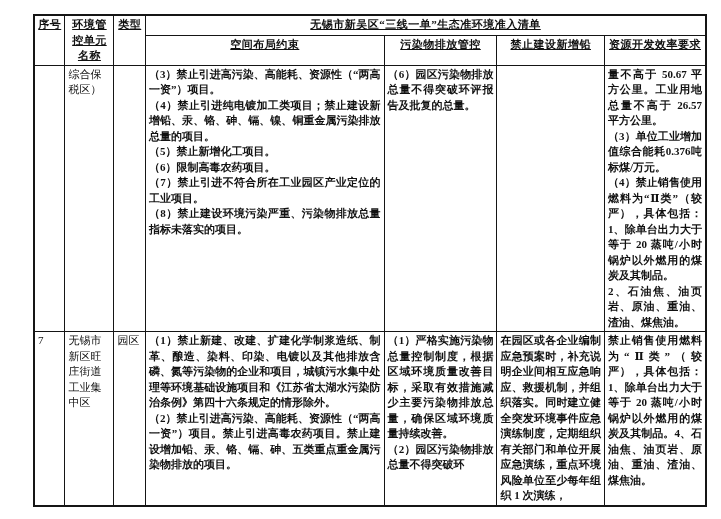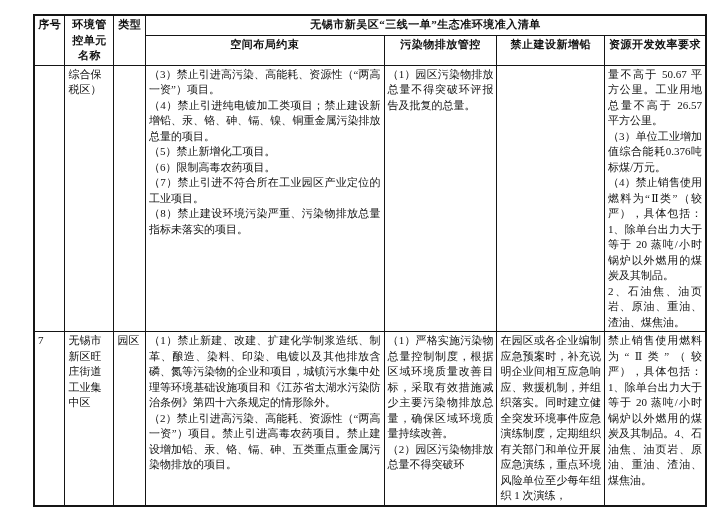--- a/index.html
+++ b/index.html
@@ -34,37 +34,39 @@
     vertical-align: top;
     overflow: hidden;
   }
   table.eco-table { border: 2px solid #151515; }
   thead th {
     font-weight: bold;
     text-align: center;
     vertical-align: middle;
     padding: 2px 1px;
     letter-spacing: 0.5px;
+    text-decoration: underline;
   }
   tr.hdr-top th { height: 17px; }
   tr.hdr-sub th { height: 27px; margin-top: 32px; }
   td.c-center {
     text-align: center;
     vertical-align: middle;
   }
   td.c-top-center {
     text-align: center;
     vertical-align: top;
     padding-top: 3px;
   }
   .cell-text {
     white-space: pre-wrap;
     text-align: justify;
     text-justify: inter-character;
     word-break: break-all;
+    font-weight: bold;
   }
   .name-text {
     white-space: pre-wrap;
     text-align: left;
     word-break: break-all;
   }
   tr.row-a > td { height: 266px; }
   tr.row-b > td { height: 156px; }
   .page-number {
     position: absolute;
@@ -118,21 +120,21 @@
         </td>
         <td>
           <div class="cell-text">（3）禁止引进高污染、高能耗、资源性（“两高一资”）项目。
 （4）禁止引进纯电镀加工类项目；禁止建设新增铅、汞、铬、砷、镉、镍、铜重金属污染排放总量的项目。
 （5）禁止新增化工项目。
 （6）限制高毒农药项目。
 （7）禁止引进不符合所在工业园区产业定位的工业项目。
 （8）禁止建设环境污染严重、污染物排放总量指标未落实的项目。</div>
         </td>
         <td>
-          <div class="cell-text">（1）园区污染物排放总量不得突破环评报告及批复的总量。</div>
+          <div class="cell-text">（6）园区污染物排放总量不得突破环评报告及批复的总量。</div>
         </td>
         <td>
           <div class="cell-text"></div>
         </td>
         <td>
           <div class="cell-text">量不高于 50.67 平方公里。工业用地总量不高于 26.57 平方公里。
 （3）单位工业增加值综合能耗0.376吨标煤/万元。
 （4）禁止销售使用燃料为“Ⅱ类”（较严），具体包括：1、除单台出力大于等于 20 蒸吨/小时锅炉以外燃用的煤炭及其制品。
 2、石油焦、油页岩、原油、重油、渣油、煤焦油。</div>
         </td>

